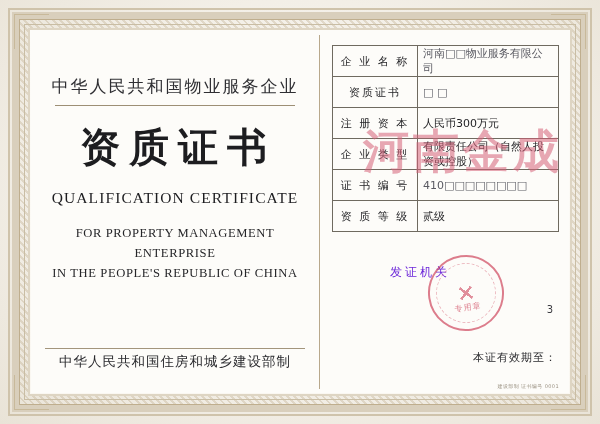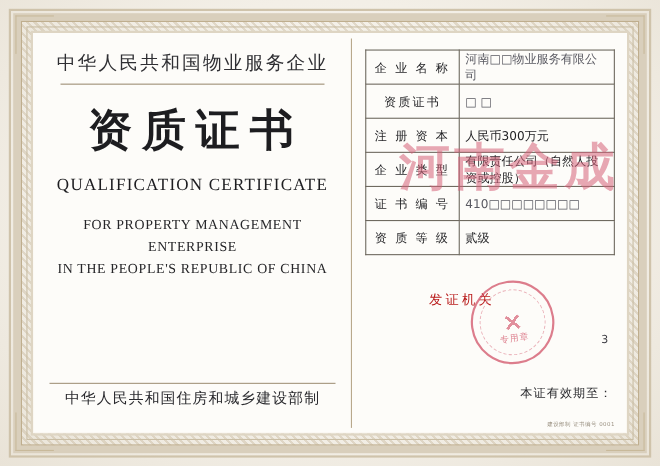--- a/index.html
+++ b/index.html
@@ -84,21 +84,21 @@
     position: absolute;
     left: 31px; top: 31px; right: 31px; bottom: 31px;
     display: flex;
     background: #fdfcf9;
   }
 
   .left-pane {
     position: relative;
     width: 288px;
     flex: none;
-    padding: 3px 14px 10px 14px;
+    padding: 32px 14px 10px 14px;
     box-sizing: border-box;
     text-align: center;
   }
   .divider {
     width: 1px;
     background: #b8a88c;
     margin: 4px 0;
   }
   .right-pane {
     position: relative;
@@ -201,21 +201,21 @@
     letter-spacing: 0;
   }
 
   .seal-label {
     position: absolute;
     left: 70px;
     bottom: 112px;
     font-family: Liberation Sans, sans-serif;
     font-size: 12px;
     letter-spacing: 3px;
-    color: #b91c1c;
+    color: #6d28d9;
   }
   .valid-until {
     position: absolute;
     right: 12px;
     bottom: 28px;
     font-family: "DejaVu Serif", "Liberation Serif", serif;
     font-size: 11px;
     letter-spacing: 1px;
     color: #2a2a2e;
     white-space: nowrap;

